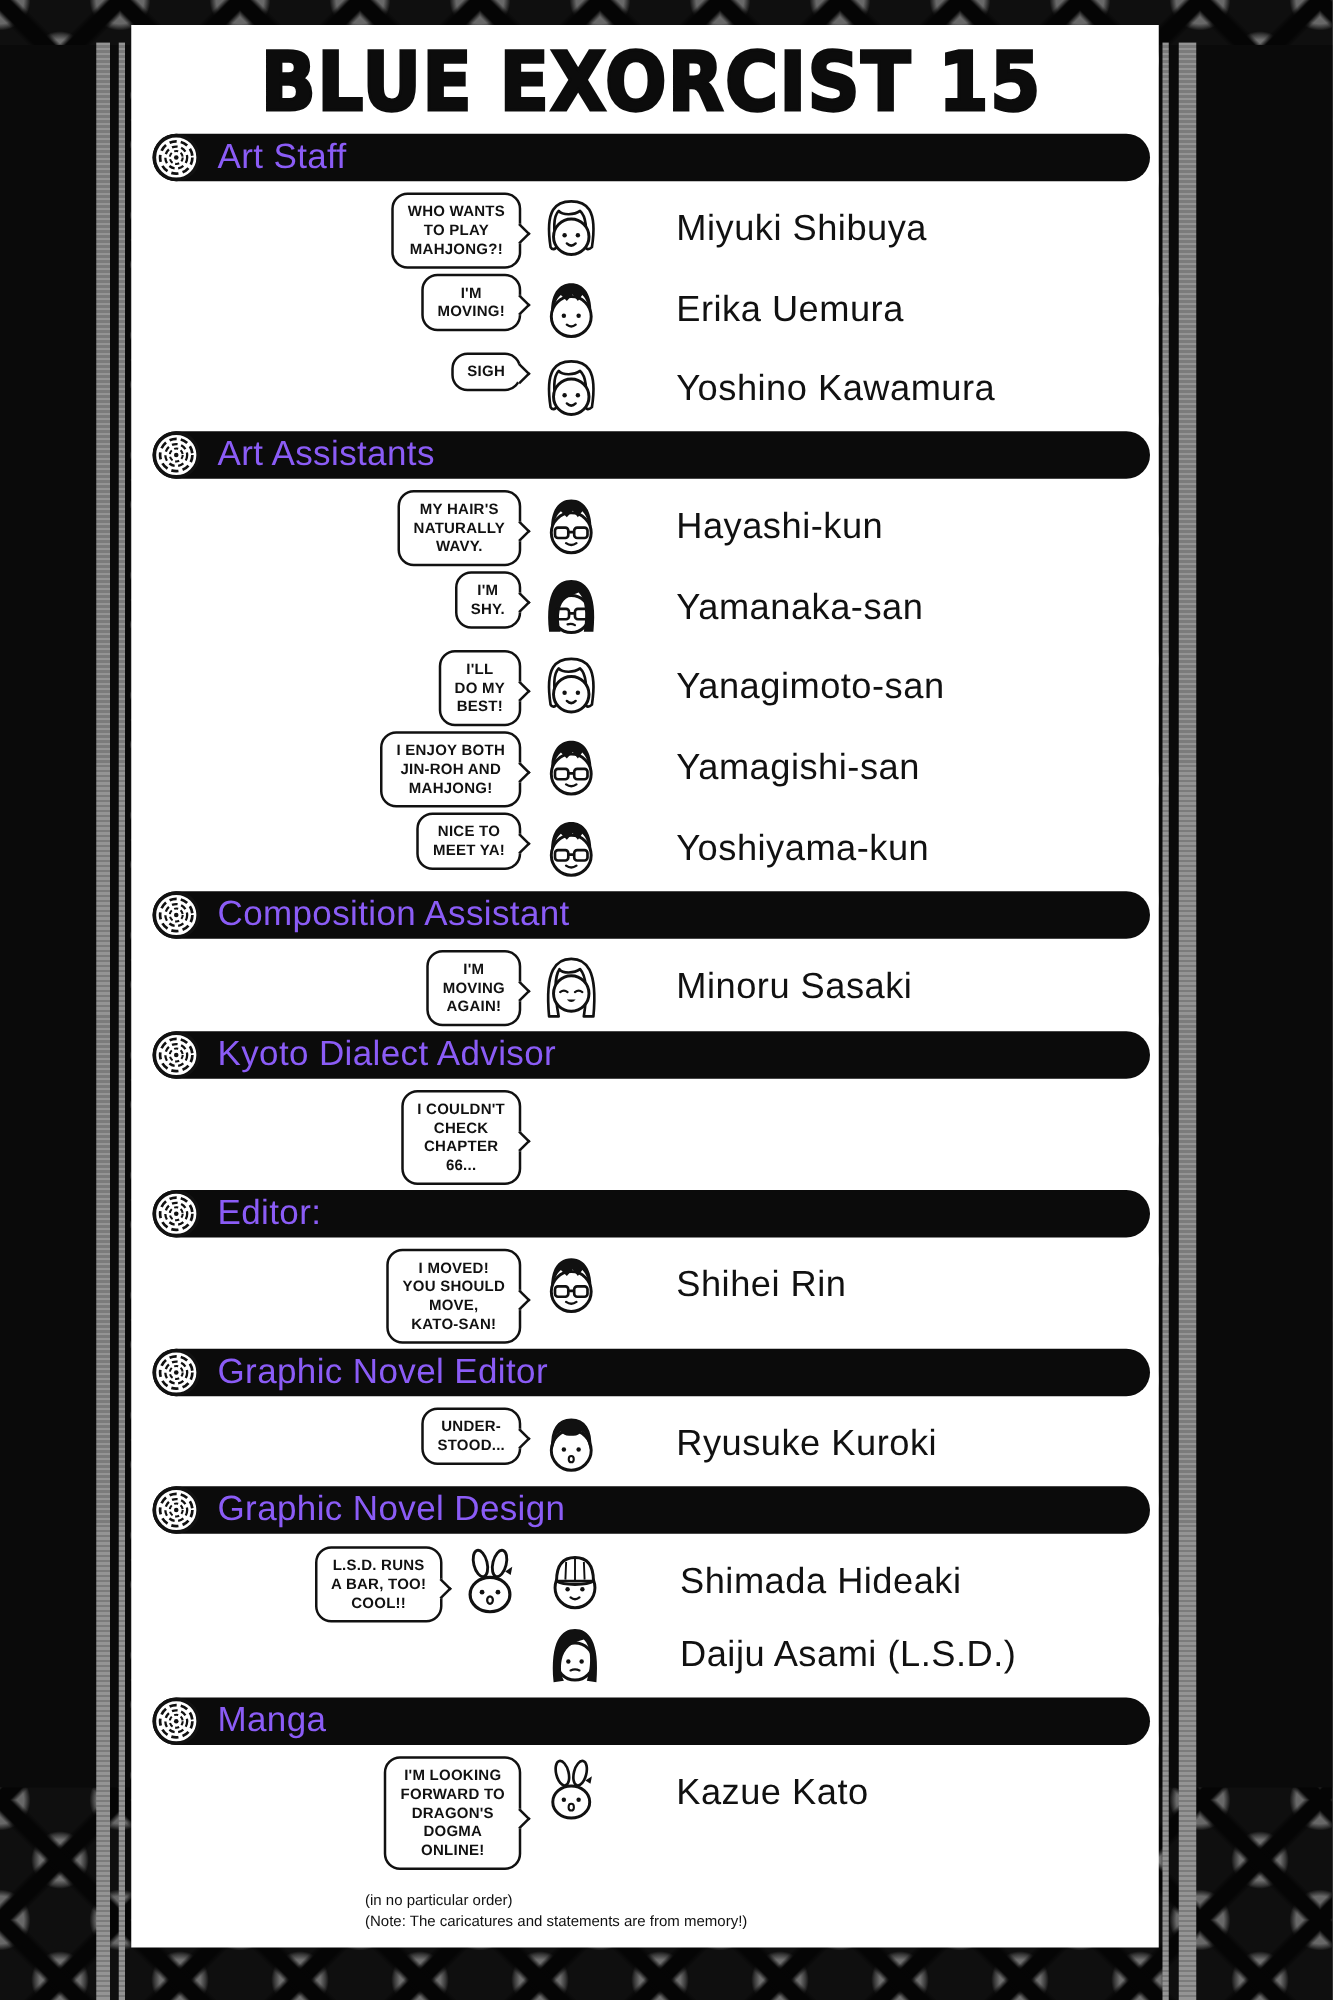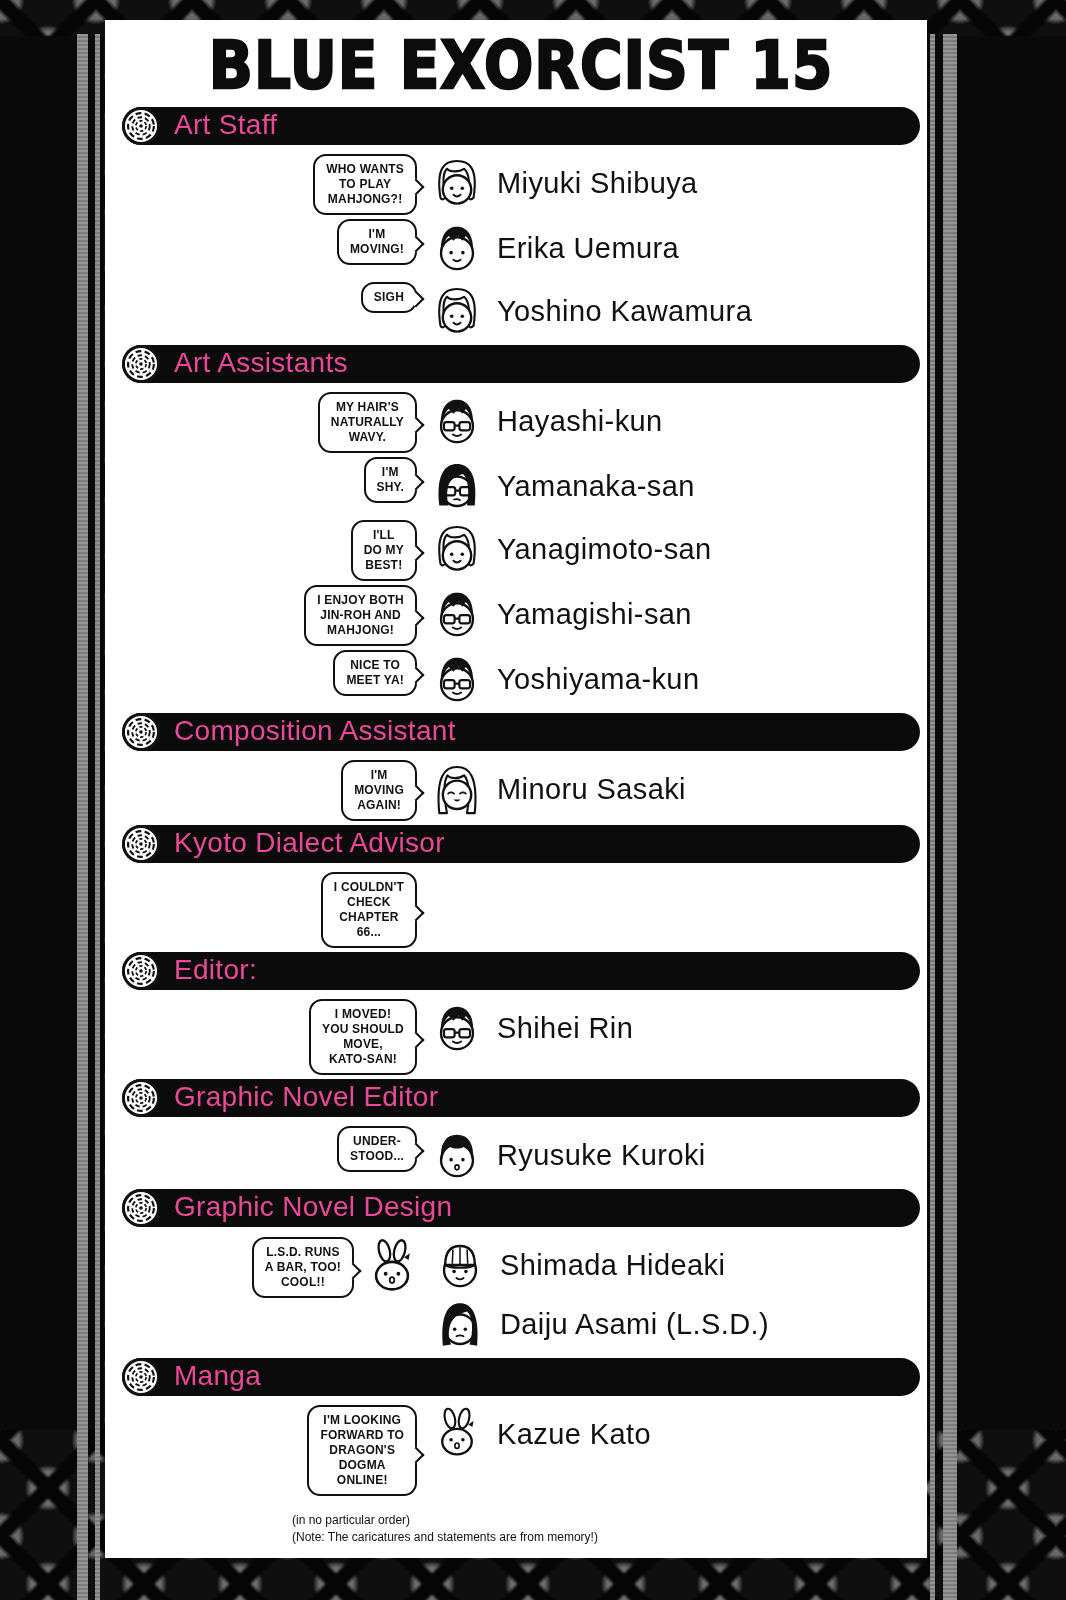--- a/index.html
+++ b/index.html
@@ -30,35 +30,35 @@
   .title{margin:12px 0 14px;text-align:center;
     font-family:"DejaVu Sans","Liberation Sans",sans-serif;
     font-weight:bold;font-size:58px;line-height:1.05;letter-spacing:1px;
     transform:scaleY(1.12);transform-origin:top center;
     -webkit-text-stroke:2.2px #0c0c0c;color:#0c0c0c;}
   .section{margin-bottom:4px;}
   .bar{height:38px;background:#0b0b0b;border-radius:19px;display:flex;align-items:center;
     gap:13px;margin-bottom:9px;overflow:visible;}
   .bar-rosette{width:40px;height:40px;margin-left:-1px;flex:none;display:block;}
   .bar-rosette svg{width:40px;height:40px;display:block;}
-  .bar-label{color:#ec4899;font-size:28px;letter-spacing:.3px;padding-bottom:2px;}
+  .bar-label{color:#8b5cf6;font-size:28px;letter-spacing:.3px;padding-bottom:2px;}
   .row{display:flex;align-items:flex-start;min-height:48px;margin:0 0 4px 110px;}
   .row.wide{margin-left:36px;}
   .bubble-col{width:185px;display:flex;justify-content:flex-end;align-items:center;flex:none;}
   .row.wide .bubble-col{width:262px;gap:10px;}
   .bubble{position:relative;background:#fff;border:2.2px solid #111;border-radius:13px;
     padding:6px 11px;font-weight:bold;font-size:12px;line-height:1.25;text-align:center;
     white-space:pre-line;max-width:150px;letter-spacing:.2px;}
   .bubble.italic{}
   .bubble::after{content:"";position:absolute;right:-7px;top:55%;width:10px;height:10px;
     background:#fff;border-top:2.2px solid #111;border-right:2.2px solid #111;
     transform:translateY(-50%) rotate(45deg);}
   .speaker{width:56px;height:64px;flex:none;}
   .entries{display:flex;flex-direction:column;justify-content:center;}
-  .entry{display:flex;align-items:center;margin:1px 0;}
+  .entry{display:flex;align-items:center;margin:1px 0;gap:44px;}
   .avatar{width:52px;height:57px;margin:0 14px;flex:none;}
   .name{font-size:29px;letter-spacing:.4px;white-space:nowrap;}
   .notes{margin:12px 0 0 170px;font-size:12px;line-height:1.45;}
   .defs-hidden{position:absolute;width:0;height:0;overflow:hidden;}
 </style>
 </head>
 <body>
 
 <svg class="defs-hidden" aria-hidden="true">
   <defs>

